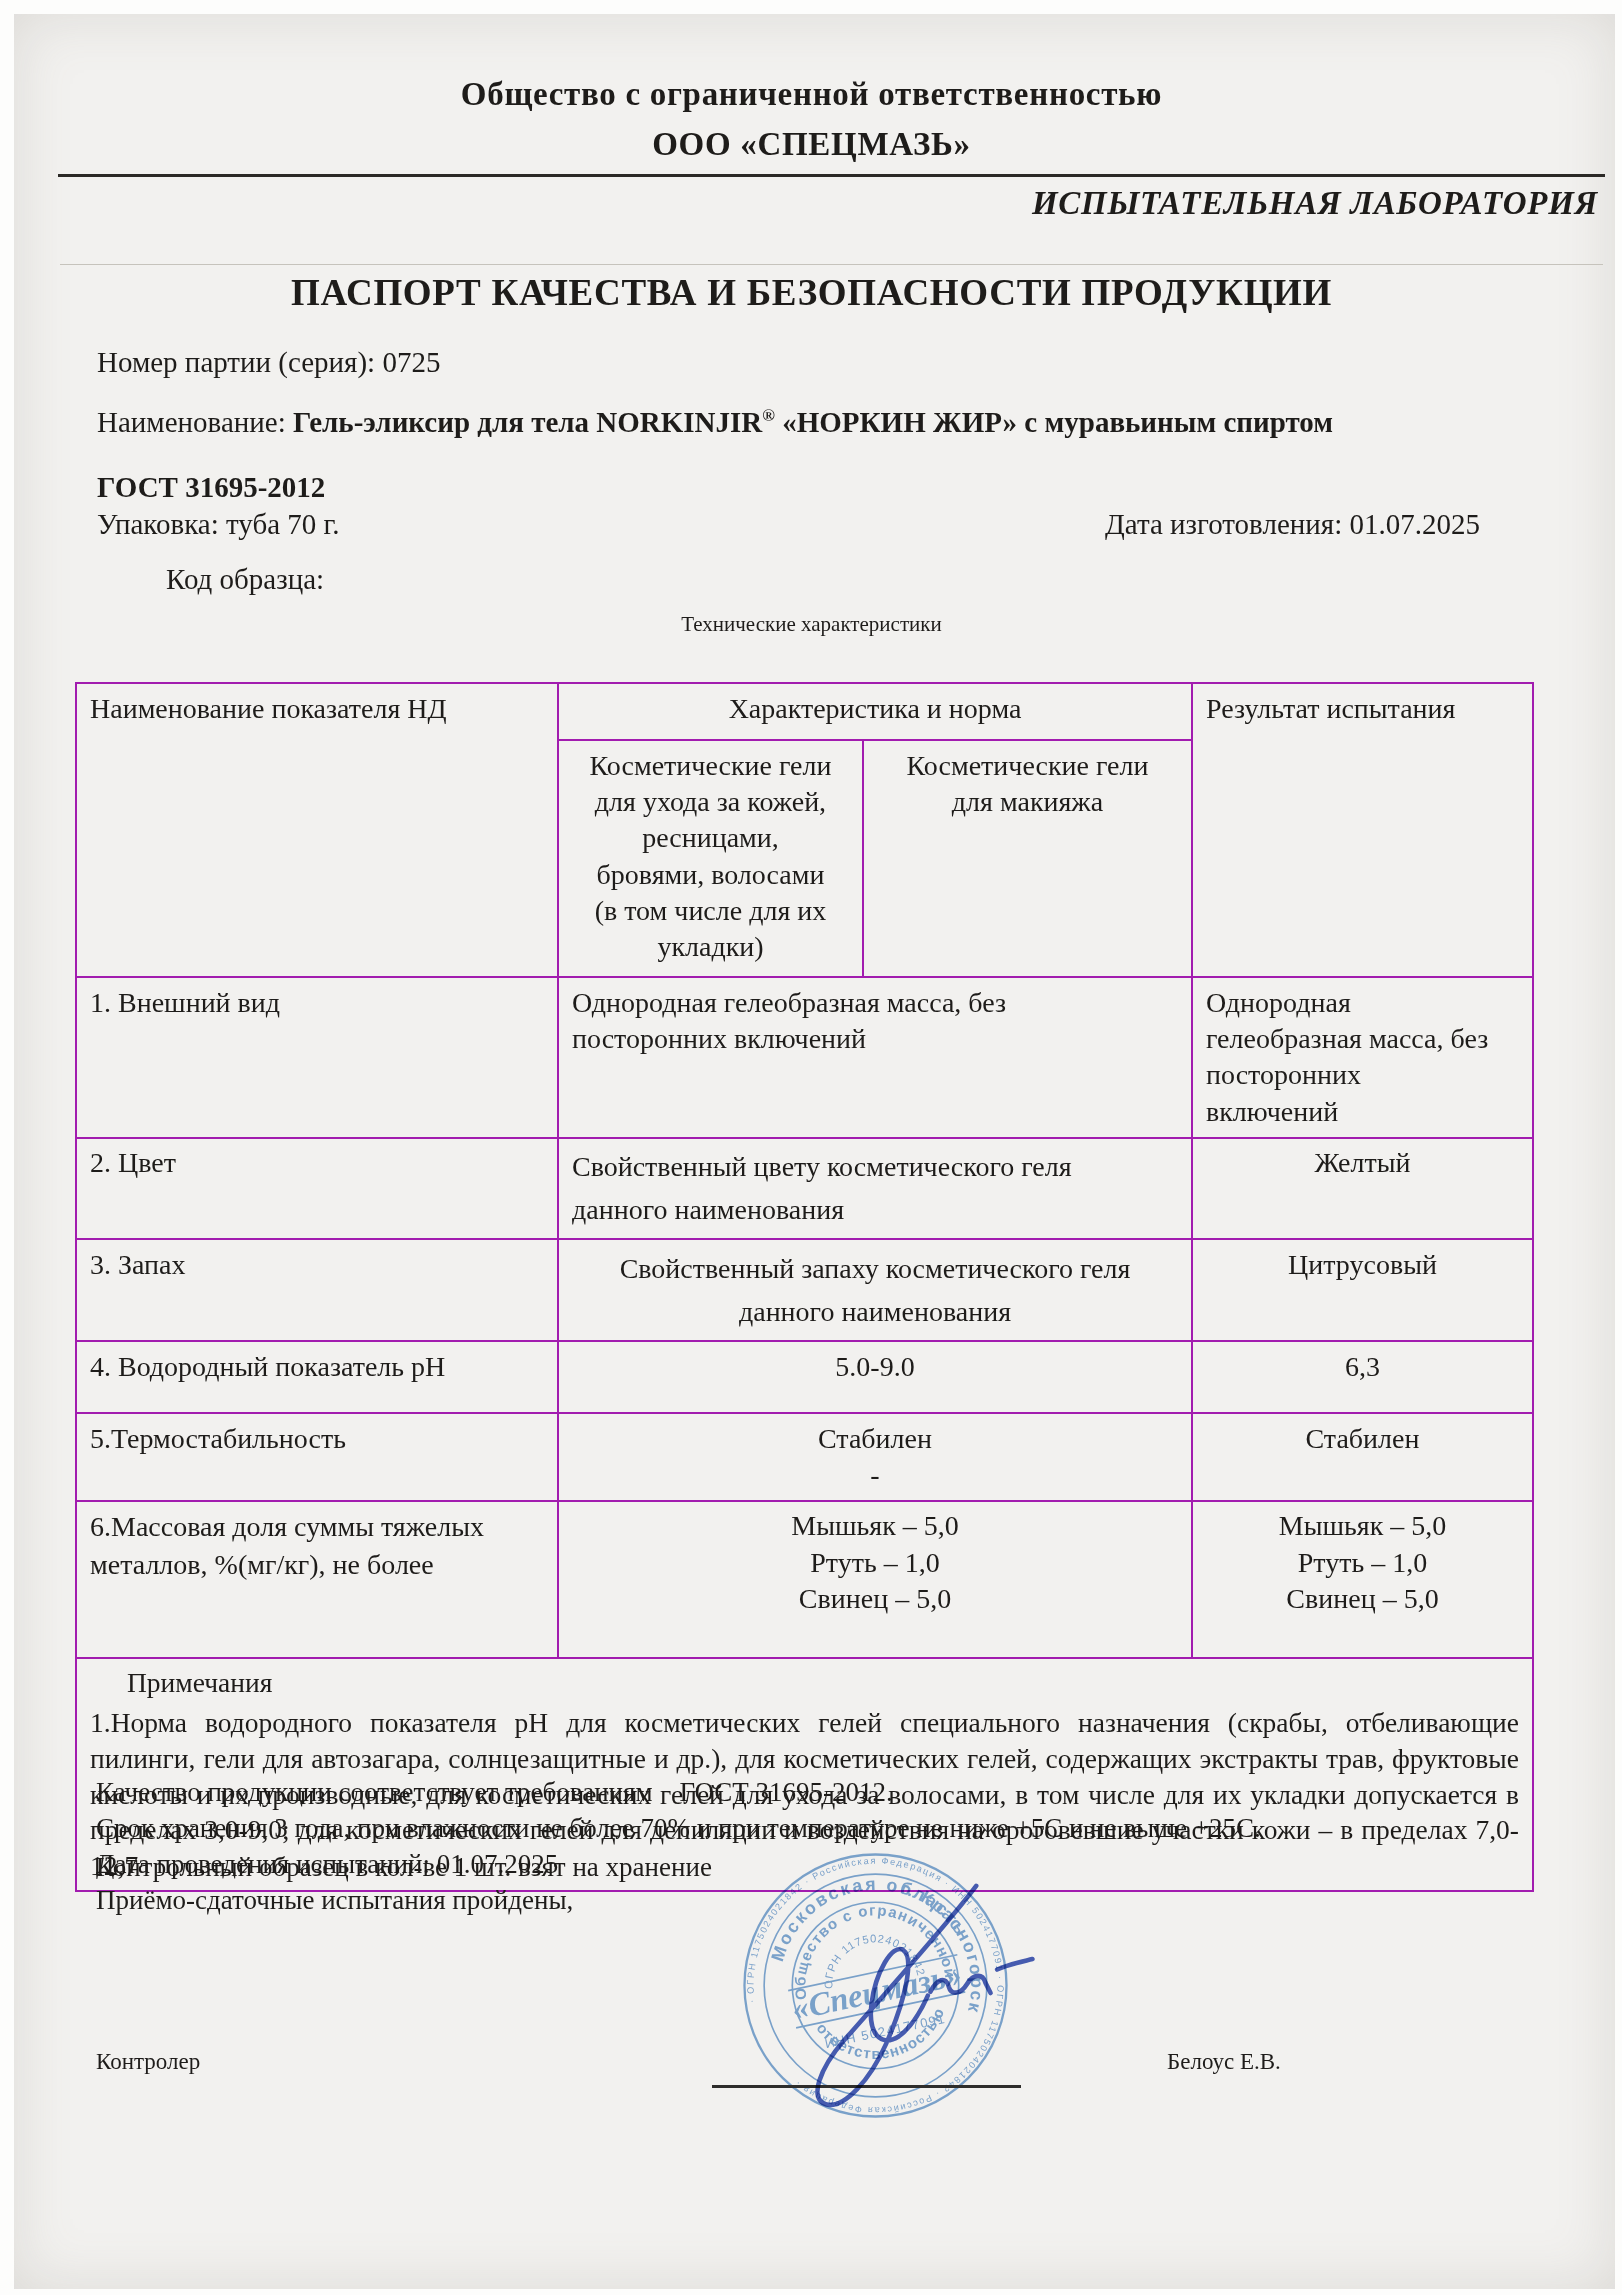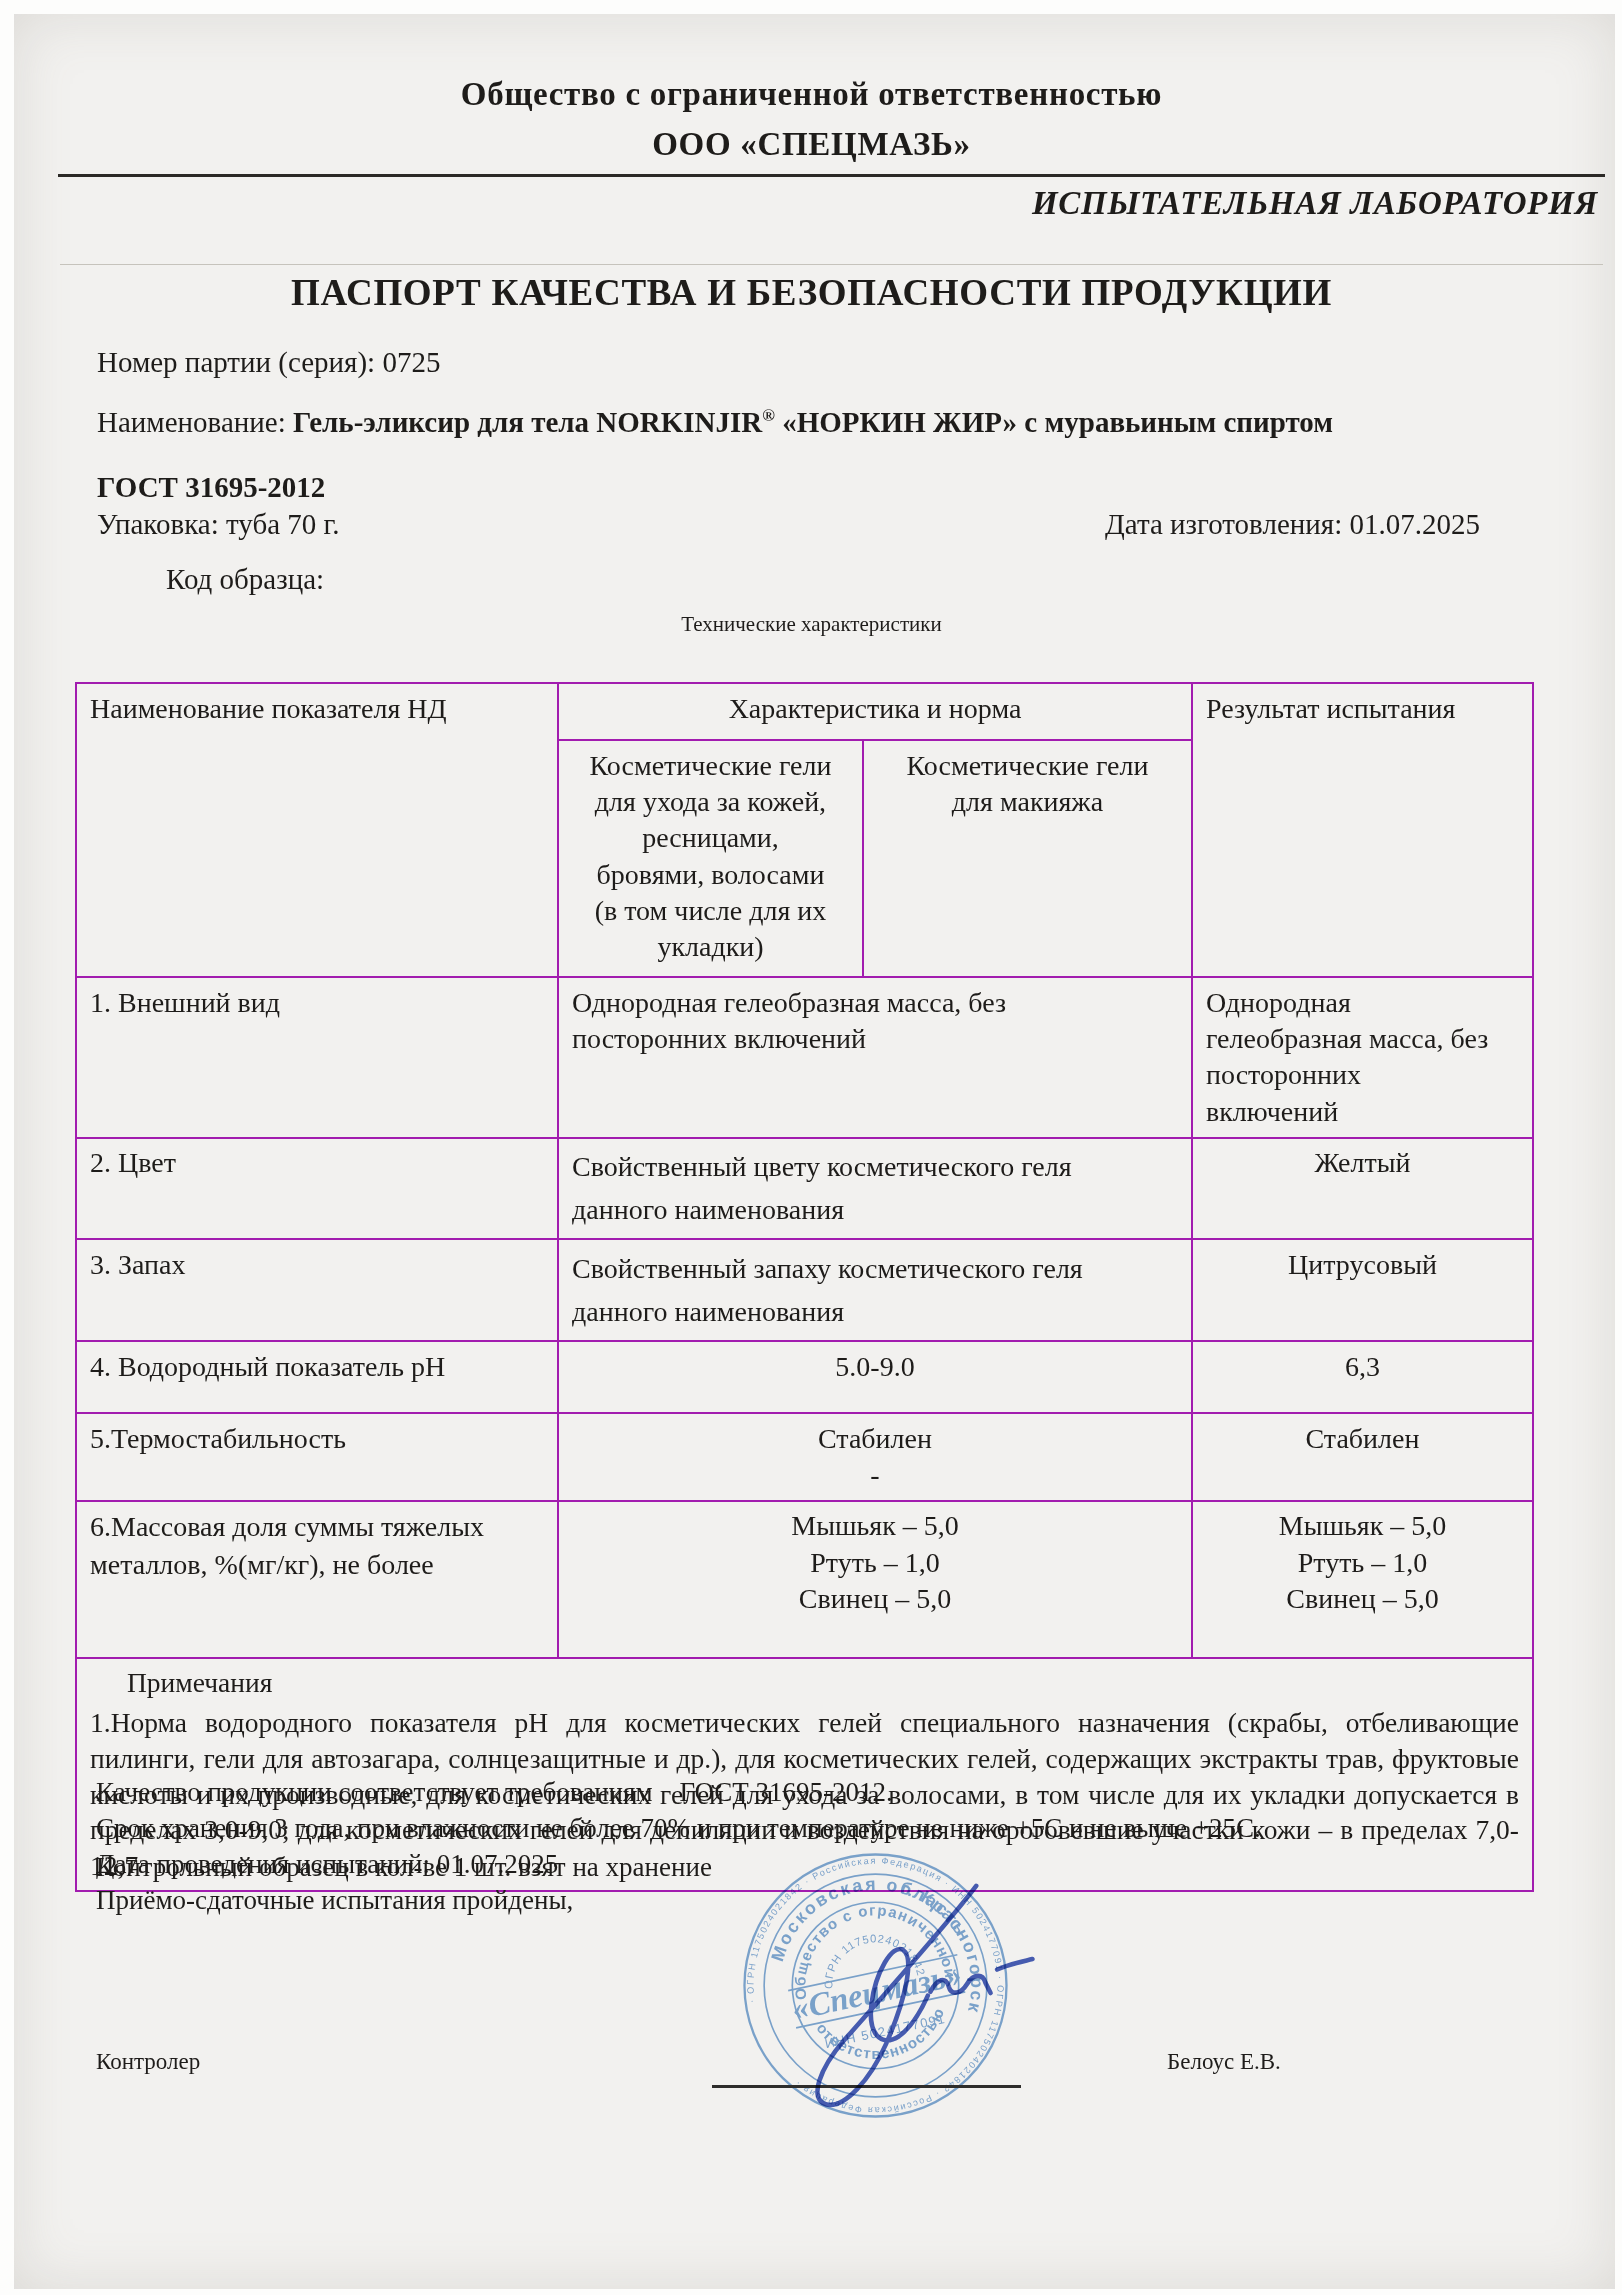--- a/index.html
+++ b/index.html
@@ -111,21 +111,21 @@
 включений</td>
       </tr>
       <tr class="r2">
         <td class="name-col">2. Цвет</td>
         <td colspan="2" class="l ml" style="line-height:1.55;">Свойственный цвету косметического геля
 данного наименования</td>
         <td class="c">Желтый</td>
       </tr>
       <tr class="r3">
         <td class="name-col">3. Запах</td>
-        <td colspan="2" class="l ml" style="line-height:1.55;">Свойственный запаху косметического геля
+        <td colspan="2" class="l ml" style="line-height:1.55;text-align:center;">Свойственный запаху косметического геля
 данного наименования</td>
         <td class="c">Цитрусовый</td>
       </tr>
       <tr class="r4">
         <td class="name-col">4. Водородный показатель pH</td>
         <td colspan="2" class="c">5.0-9.0</td>
         <td class="c">6,3</td>
       </tr>
       <tr class="r5">
         <td class="name-col">5.Термостабильность</td>

